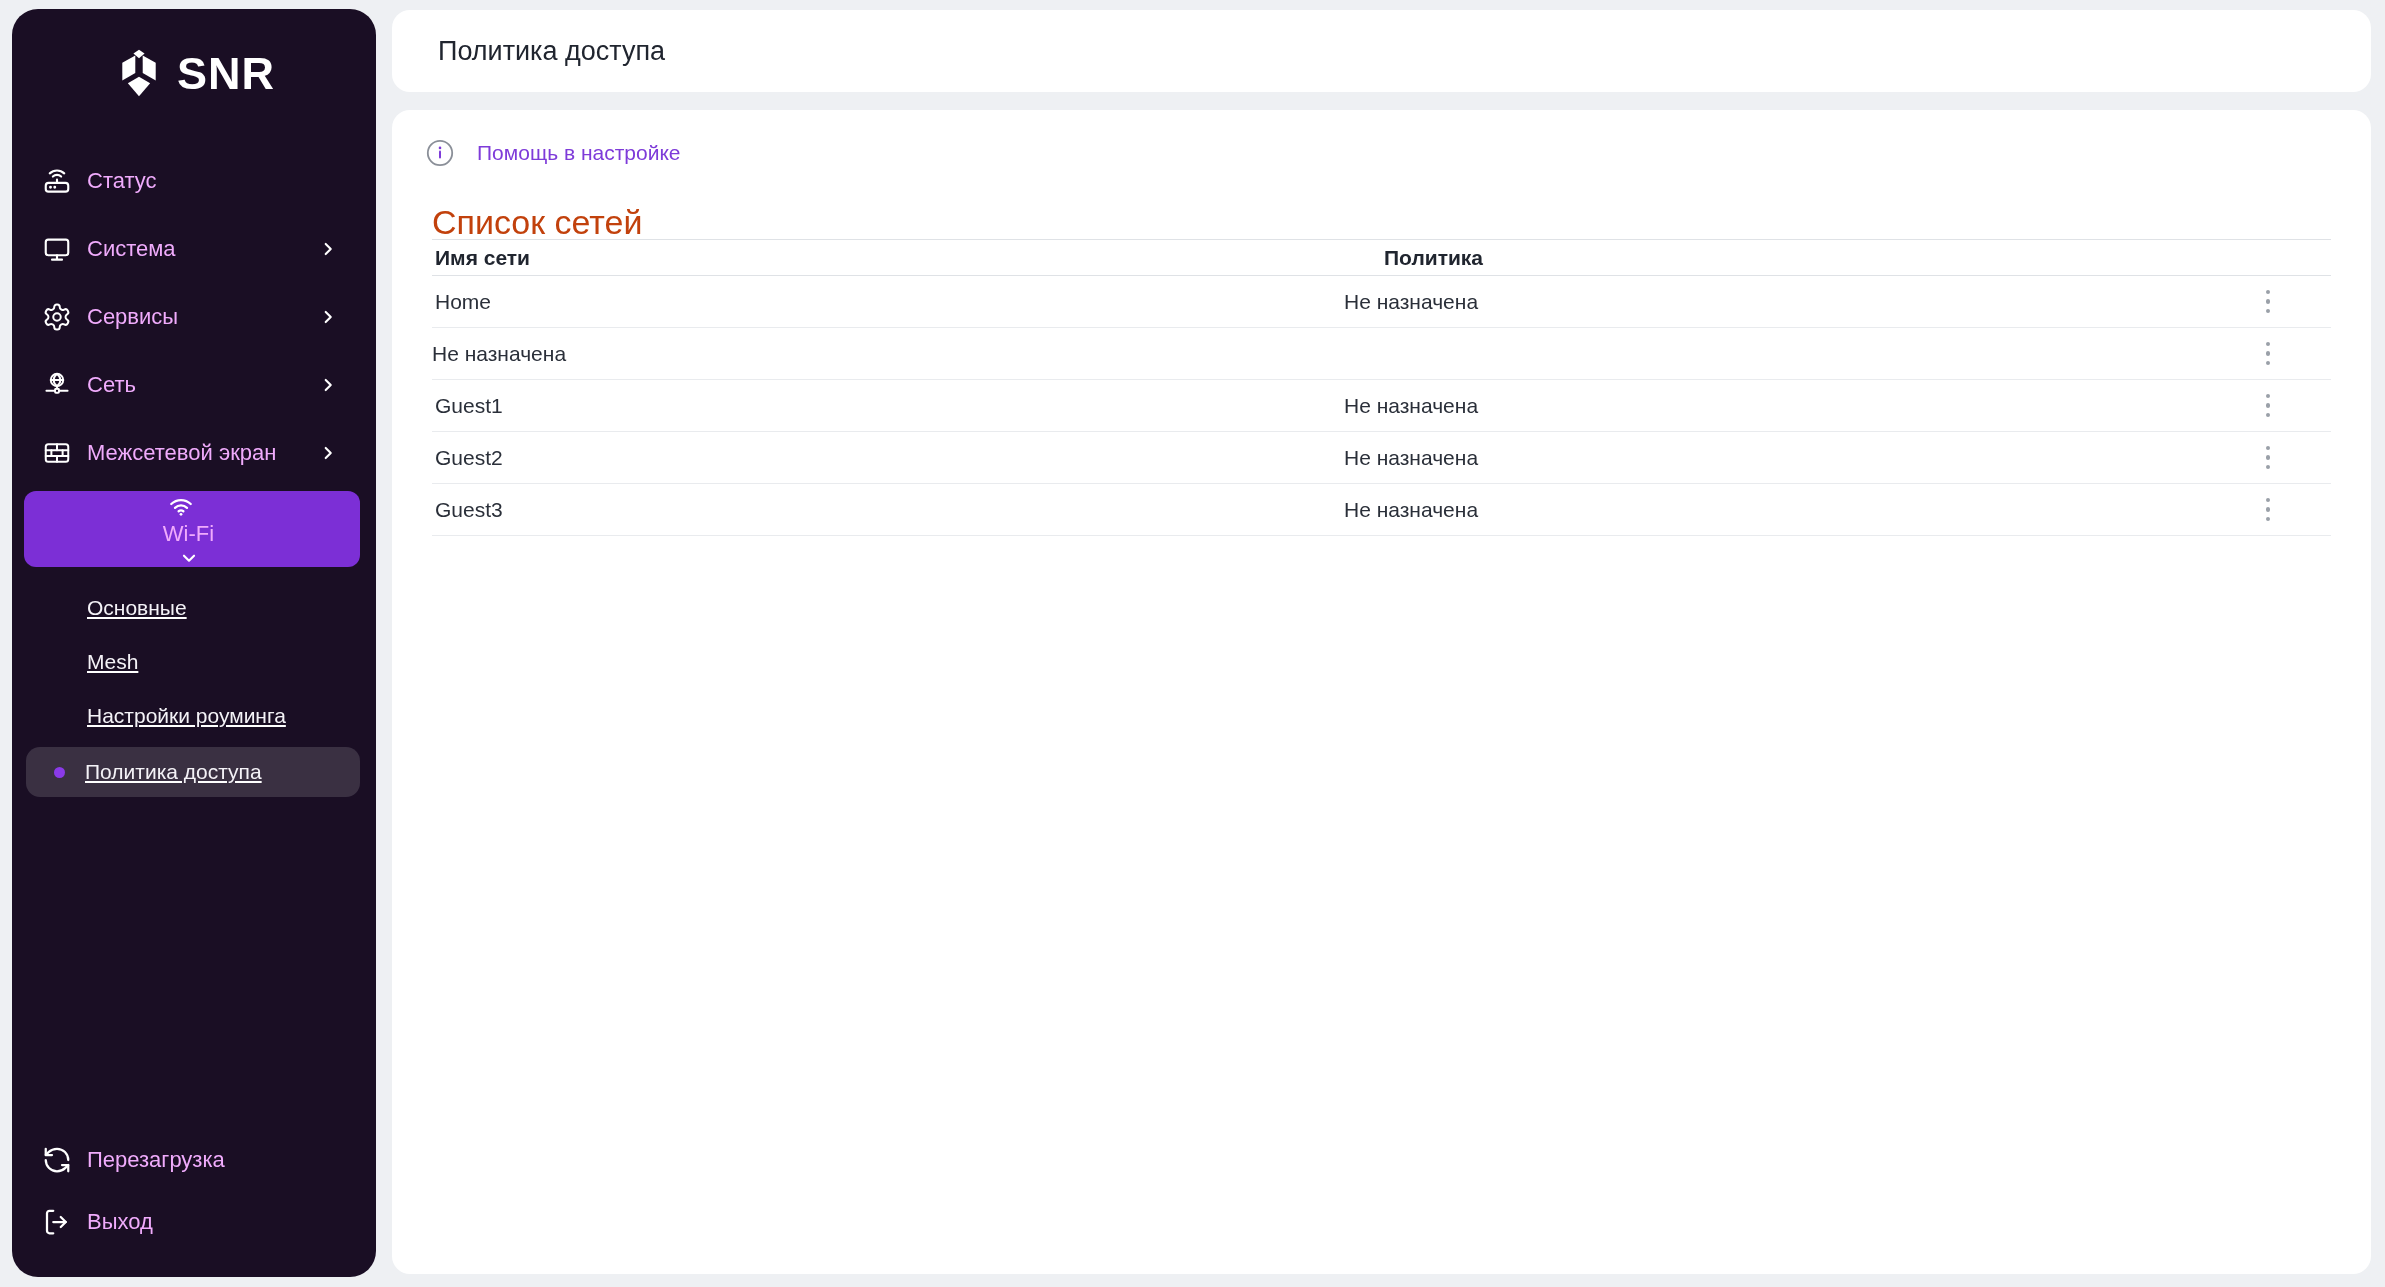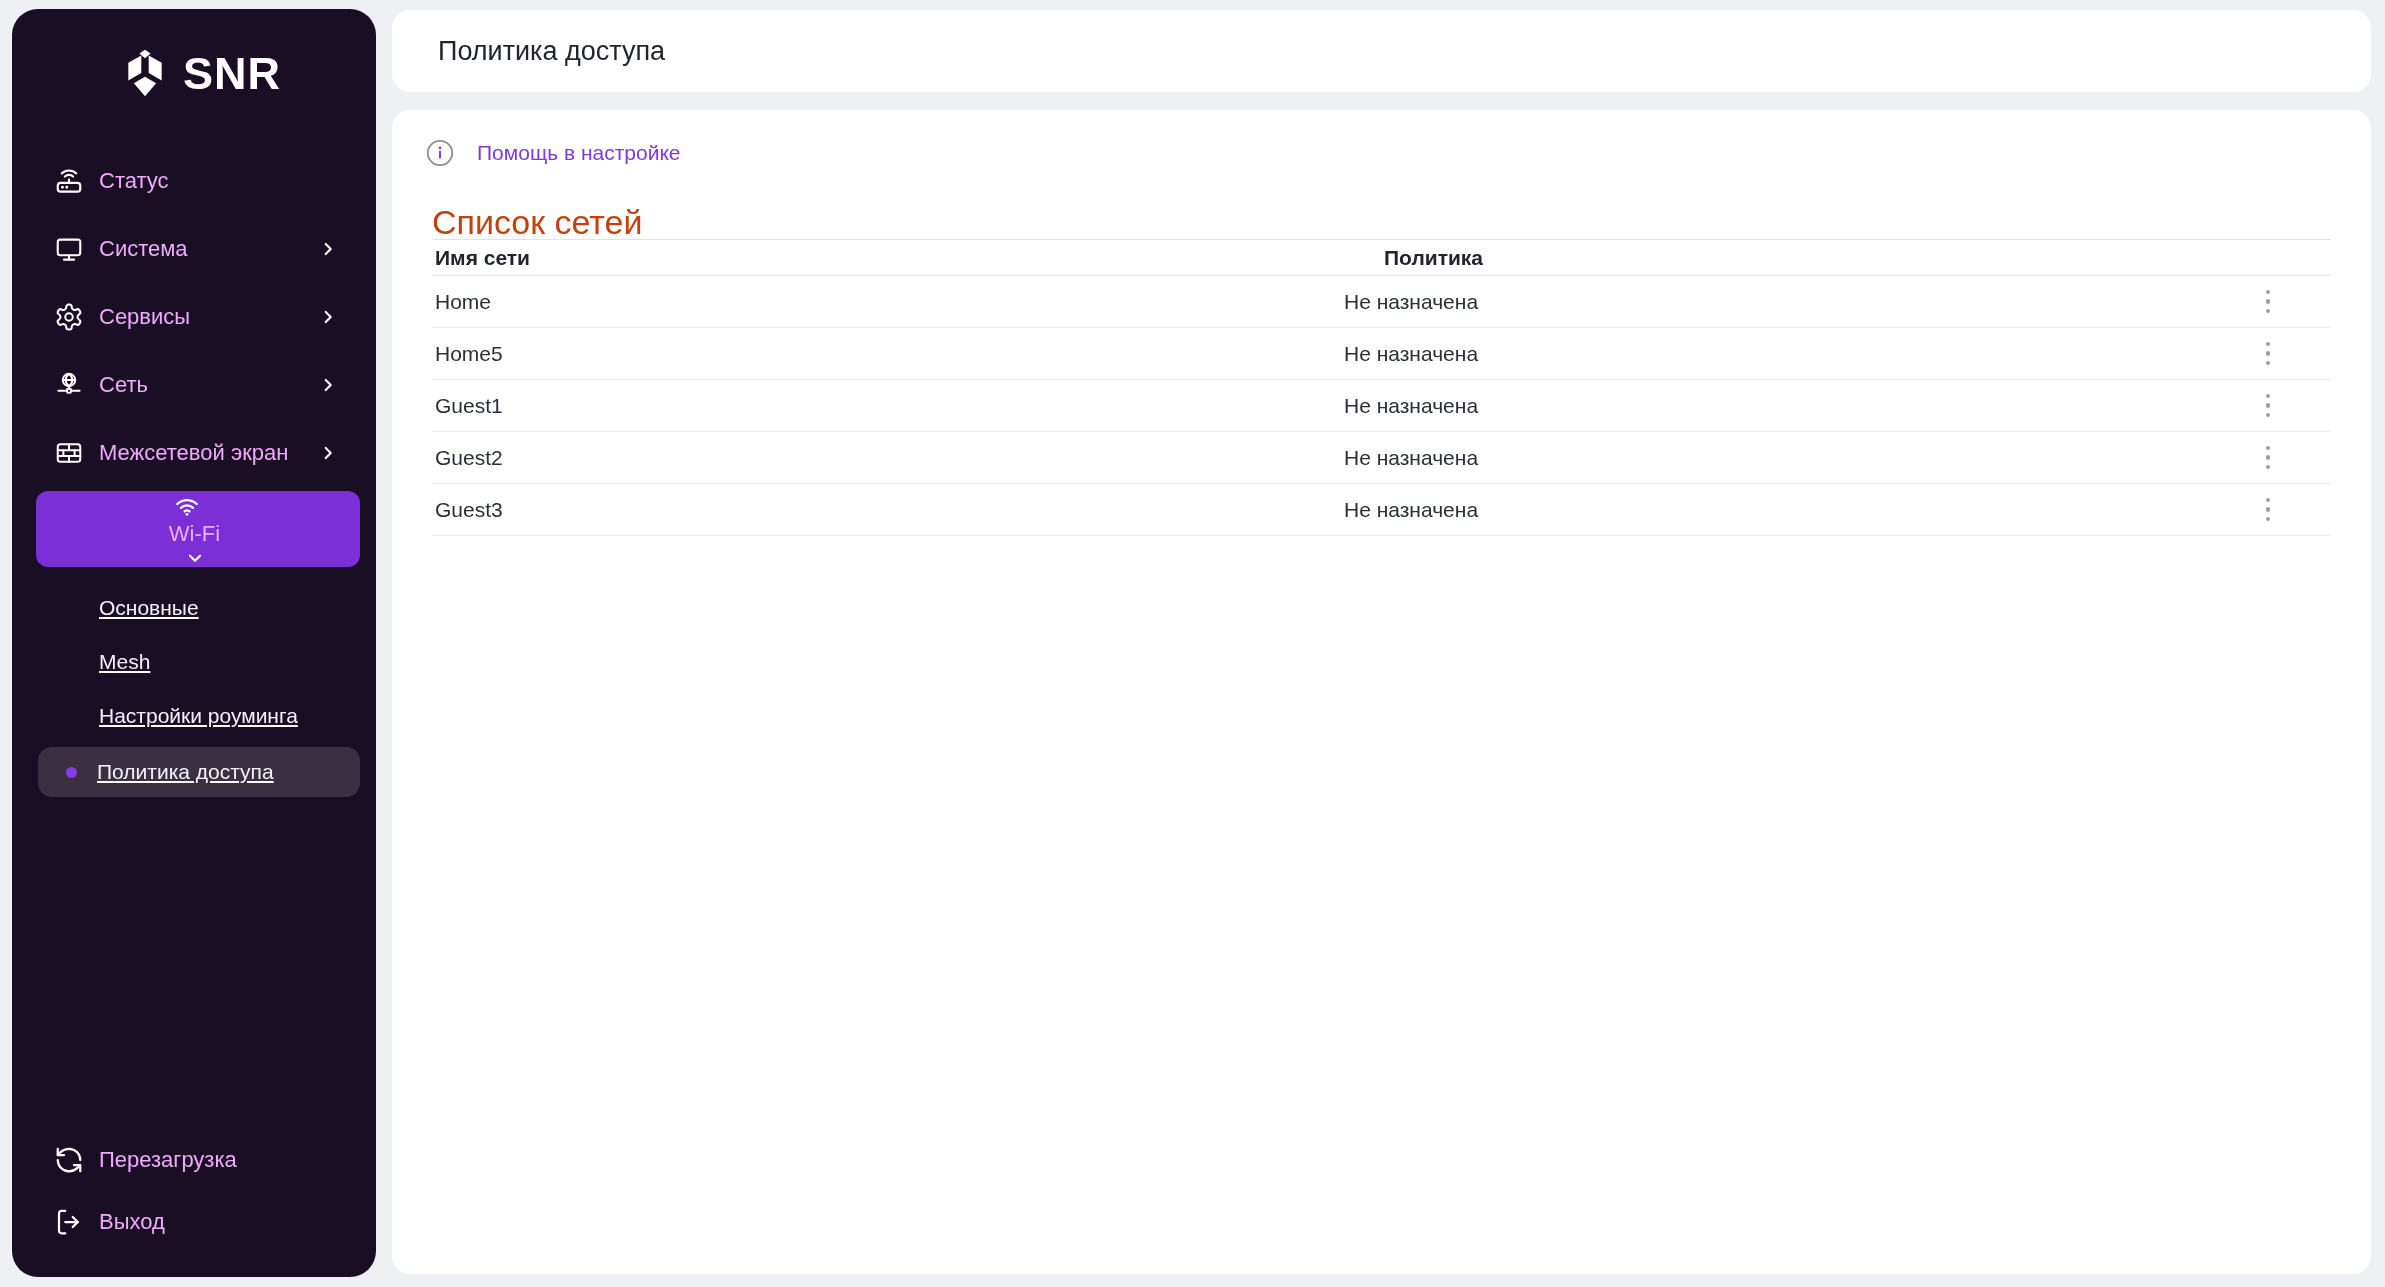--- a/index.html
+++ b/index.html
@@ -5,21 +5,21 @@
   html,body{margin:0;padding:0;}
   body{
     width:2385px;height:1287px;position:relative;overflow:hidden;
     background:#eef0f3;font-family:"Liberation Sans",sans-serif;
     -webkit-font-smoothing:antialiased;
   }
   
   .sidebar{
     position:absolute;left:12px;top:9px;width:364px;height:1268px;
     background:#1a0e24;border-radius:26px;color:#fff;
-    display:flex;flex-direction:column;box-sizing:border-box;padding-left:12px;
+    display:flex;flex-direction:column;box-sizing:border-box;
   }
   .logo{height:118px;display:flex;align-items:center;justify-content:center;gap:12px;margin-top:6px;}
   .logo svg{width:52px;height:52px;display:block;}
   .logo-text{font-size:45px;font-weight:800;letter-spacing:1px;color:#fff;}
   .nav{margin-top:14px;}
   .nav-item{
     height:68px;display:flex;align-items:center;
     padding:0 37px 0 30px;cursor:pointer;box-sizing:border-box;
   }
   .nav-item .ico{width:30px;height:30px;margin-right:15px;flex:none;color:#fff;}
@@ -256,21 +256,20 @@
       <span class="cell-name">Home</span>
       <span class="cell-policy">Не назначена</span>
       <button class="kebab" aria-label="menu">
         <i></i>
           <i></i>
           <i></i>
       </button>
     </div>
 
     <div class="trow">
-      <span class="cell-name">Home5</span>
       <span class="cell-policy">Не назначена</span>
       <button class="kebab" aria-label="menu">
         <i></i>
           <i></i>
           <i></i>
       </button>
     </div>
 
     <div class="trow">
       <span class="cell-name">Guest1</span>

